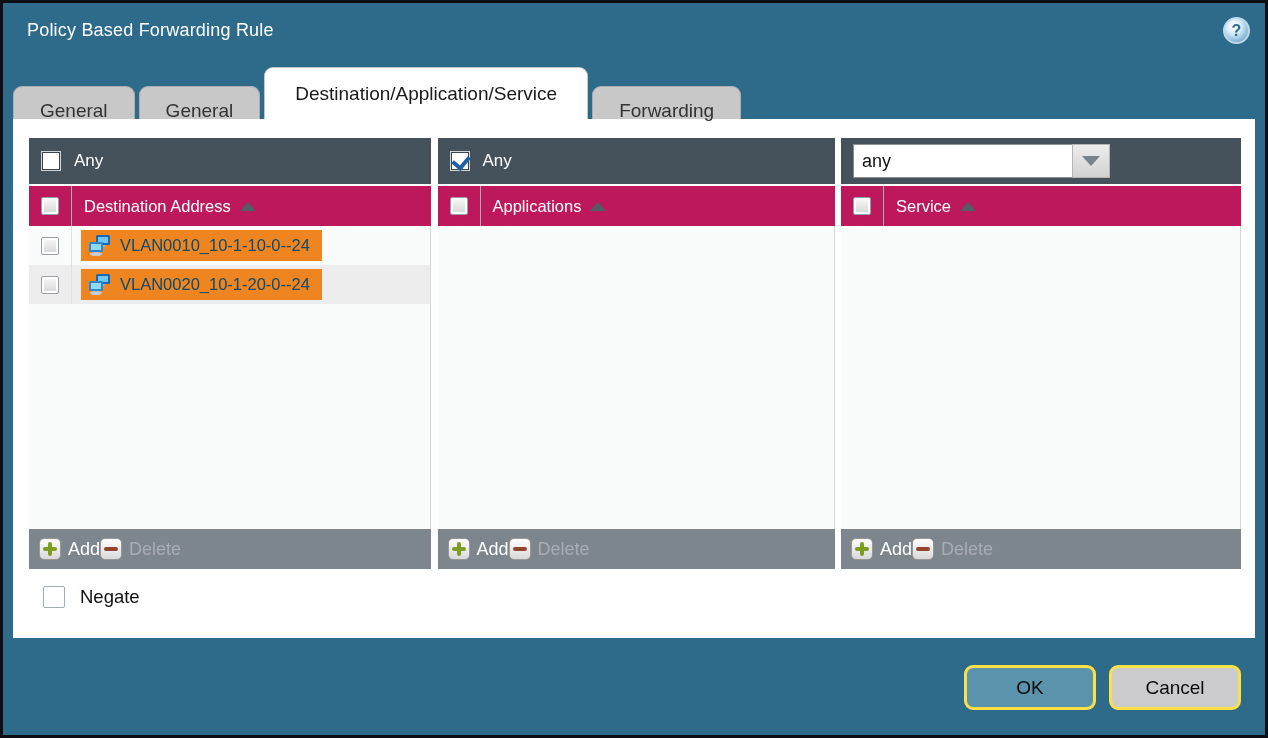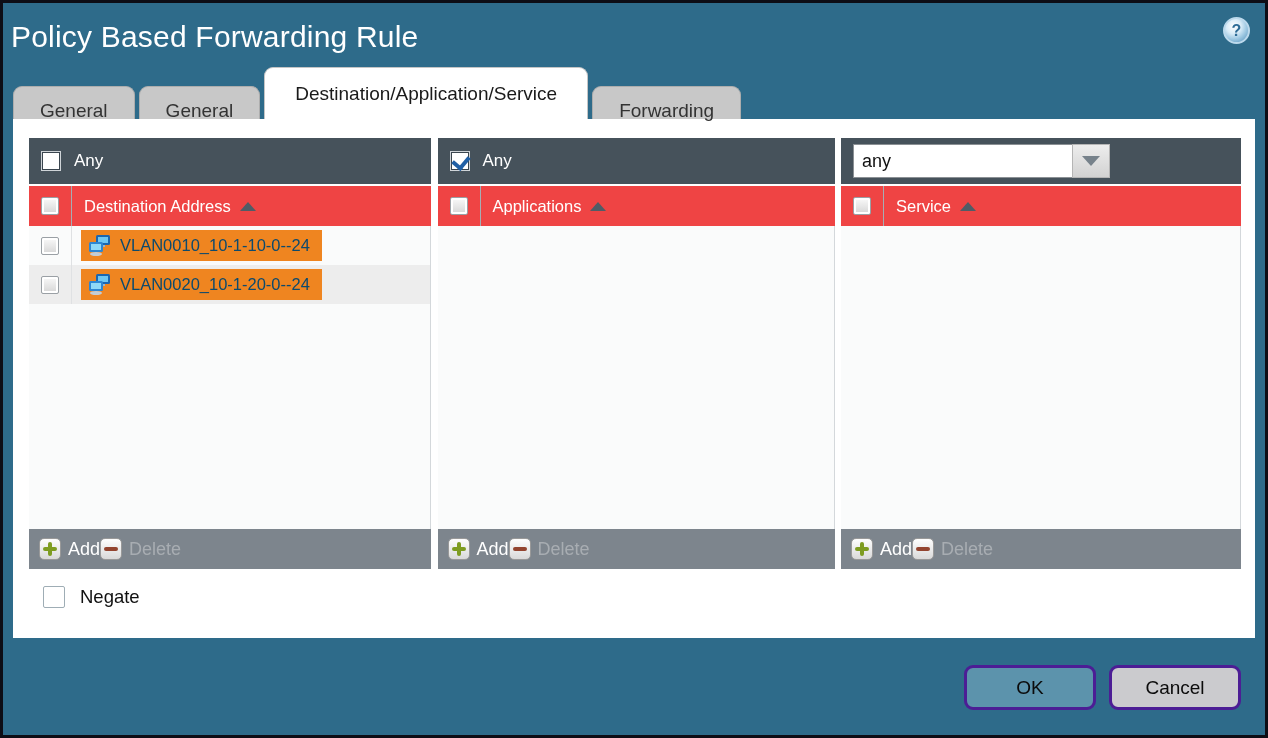--- a/index.html
+++ b/index.html
@@ -7,22 +7,22 @@
   .dialog {
     width:1268px; height:738px;
     background:#2E6B8A;
     border:3px solid #0D0D15;
     position:relative;
     overflow:hidden;
   }
   
   .titlebar { height:64px; position:relative; }
   .title {
-    position:absolute; left:8px; top:17px;
-    color:#FFFFFF; font-size:30px; font-weight:400; letter-spacing:0.2px;
+    position:absolute; left:24px; top:17px;
+    color:#FFFFFF; font-size:18px; font-weight:400; letter-spacing:0.2px;
   }
   .help {
     position:absolute; right:15px; top:14px;
     width:27px; height:27px; border-radius:50%;
     background:radial-gradient(circle at 38% 32%, #ffffff 0%, #d8ebf7 35%, #9ec8e2 60%, #4e8cb8 100%);
     border:2px solid #bcd9ec;
     color:#2D6B96; font-size:16px; font-weight:bold;
     display:flex; align-items:center; justify-content:center;
     cursor:pointer;
   }
@@ -71,21 +71,21 @@
     width:18px; height:18px; border:1px solid #9AA0A5; border-radius:2px;
     background:linear-gradient(#FAFAFA, #D5D5D5);
     box-shadow:inset 0 0 0 2px #ffffff; cursor:pointer;
   }
   .cb-negate {
     width:22px; height:22px; border:1px solid #9FADB5; border-radius:2px;
     cursor:pointer;
   }
   
   .col-header {
-    height:40px; background:#ef4444; display:flex; align-items:center; flex:none;
+    height:40px; background:#be185d; display:flex; align-items:center; flex:none;
   }
   .col-cbcell {
     width:43px; display:flex; justify-content:center; align-items:center;
     align-self:stretch; border-right:1px solid #A6ADB4;
   }
   .col-label { color:#FFFFFF; font-size:16.5px; margin-left:12px; }
   .sort-arrow {
     width:0; height:0; margin-left:9px;
     border-left:8px solid transparent; border-right:8px solid transparent;
     border-bottom:9px solid #505C66;
@@ -151,21 +151,21 @@
   .negate-row { display:flex; align-items:center; margin-top:17px; padding-left:14px; }
   .negate-label { margin-left:15px; font-size:18.5px; color:#111111; }
   
   .bottombar {
     position:absolute; left:0; right:0; bottom:0; height:95px;
     display:flex; align-items:center; justify-content:flex-end;
     padding-right:24px; gap:13px;
   }
   .btn {
     width:132px; height:45px; border-radius:9px;
-    border:3px solid #4c1d95; font-size:19px; color:#0B0B0B;
+    border:3px solid #fde047; font-size:19px; color:#0B0B0B;
     font-family:"Liberation Sans", sans-serif; cursor:pointer;
   }
   .btn.ok { background:#5C93AC; }
   .btn.cancel { background:#CBCBCE; }
 </style>
 </head>
 <body>
 
 <div class="dialog">
 

